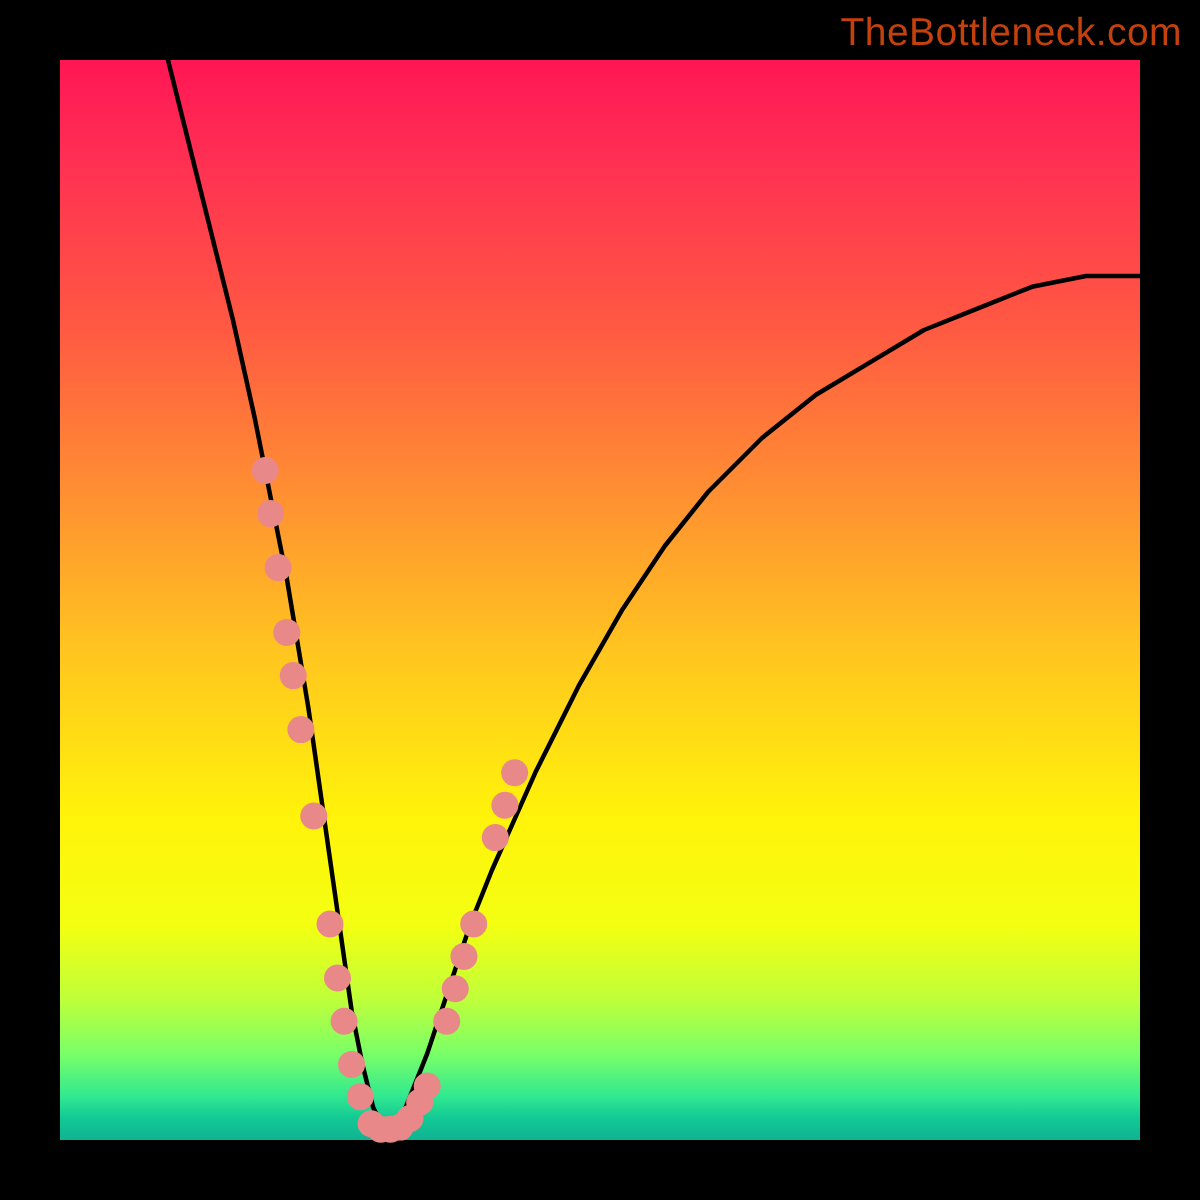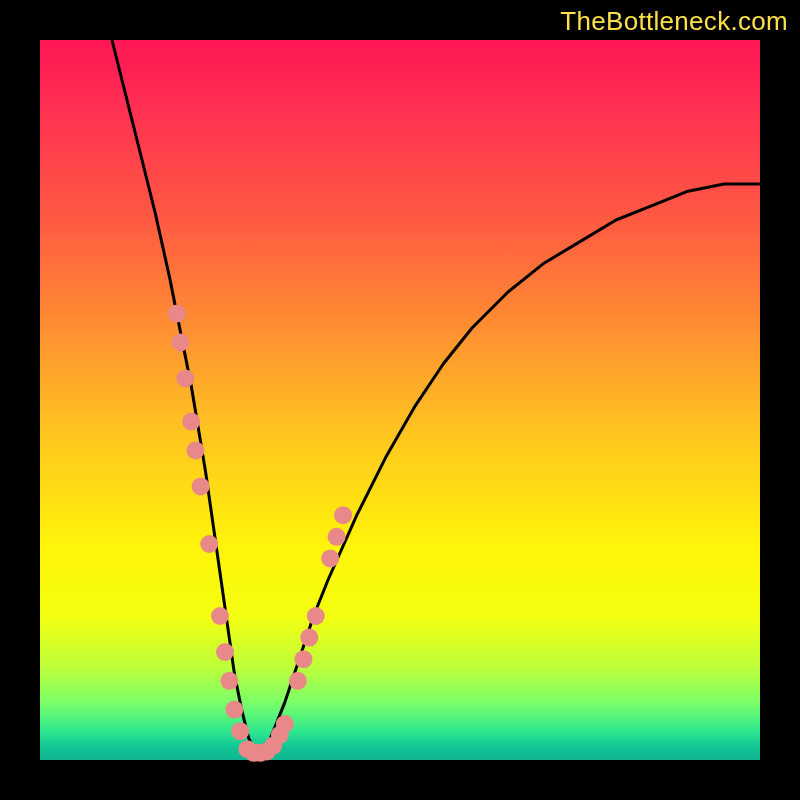--- a/index.html
+++ b/index.html
@@ -39,21 +39,21 @@
       #12c995 98%,
       #0fb391 100%
     );
   }
   .watermark {
     position: absolute;
     top: 6px;
     right: 12px;
     font-size: 26px;
     font-weight: 500;
-    color: #fde047;
+    color: #c2410c;
     font-family: Arial, sans-serif;
     letter-spacing: 0.3px;
   }
   svg.curve {
     position: absolute;
     left: 0;
     top: 0;
     width: 720px;
     height: 720px;
     overflow: visible;

